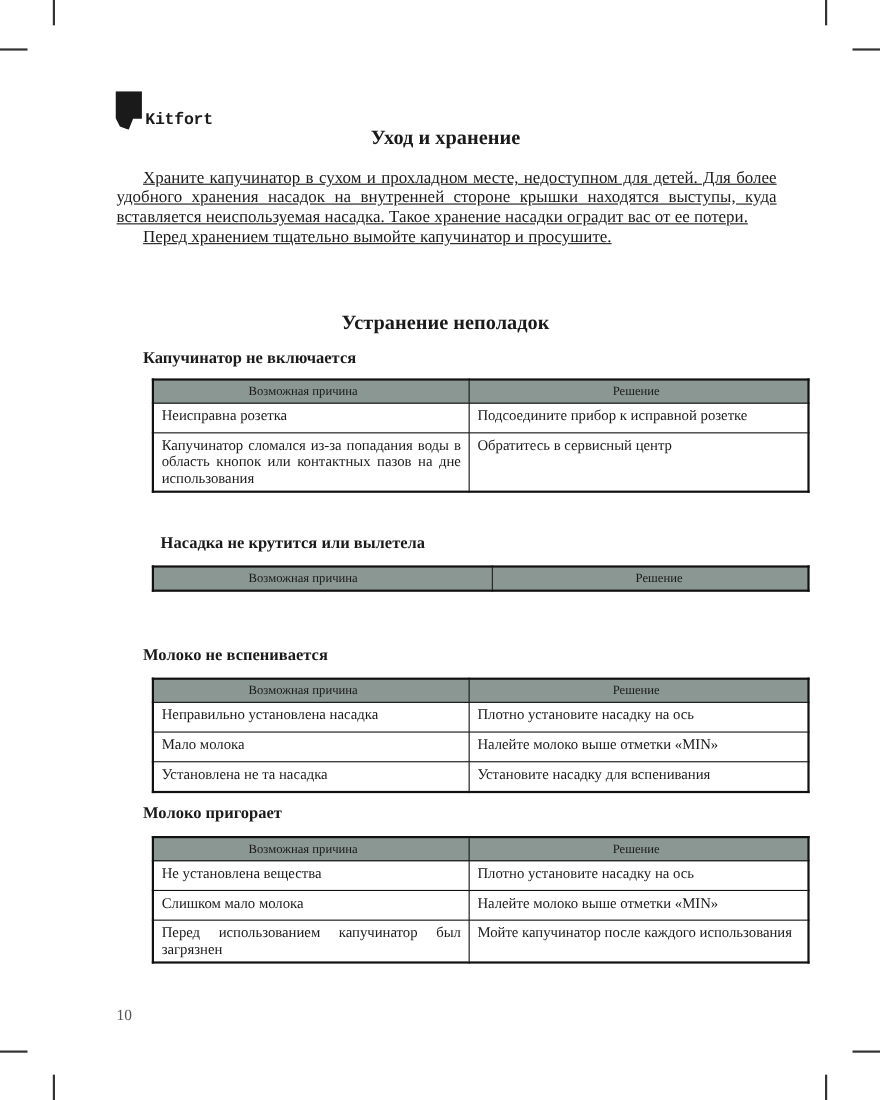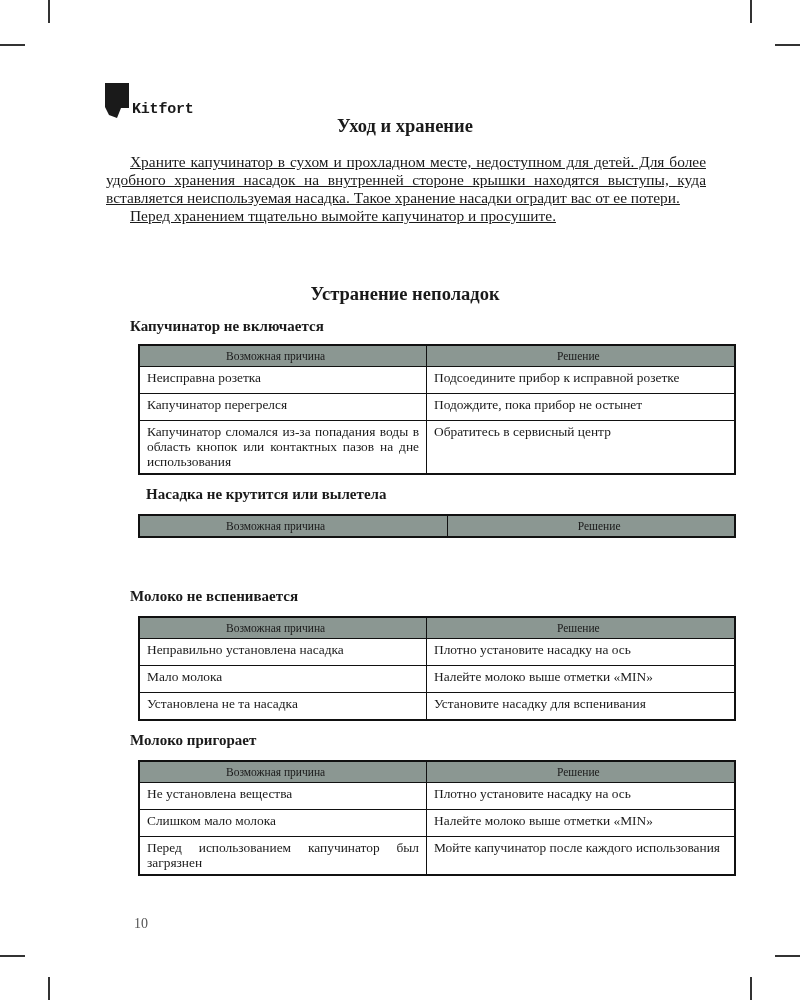--- a/index.html
+++ b/index.html
@@ -17,21 +17,21 @@
   .sub { position:absolute; left:130px; font-weight:bold; font-size:15px; }
   table.t { position:absolute; left:106px; width:598px; border-collapse:collapse; font-size:13.4px;margin-left:32px; }
   table.t td, table.t th { border:1.5px solid #111; }
   table.t { border:2.5px solid #111; }
   table.t th { background:#8b9792; font-weight:normal; font-size:11.5px; height:20px; padding:0; }
   table.t th.c1 { text-align:left; padding-left:86px; }
   table.t th.c2 { text-align:left; padding-left:130px; }
   table.t td { padding:3px 7px 4px 7px; vertical-align:top; line-height:15px; }
   table.t td.c1 { width:272px; text-align:justify; }
   table.t tr.r td { height:19px; }
-  .pagenum { position:absolute; left:106px; top:916px; font-size:14px; color:#555;margin-left:28px; }
+  .pagenum { position:absolute; left:106px; top:916px; font-size:14px; color:#555; }
 </style>
 </head>
 <body>
 
 <div class="crop" style="left:48px;top:0;width:1.5px;height:23px;"></div>
 <div class="crop" style="left:0;top:44px;width:25px;height:1.5px;"></div>
 <div class="crop" style="left:750px;top:0;width:1.5px;height:23px;"></div>
 <div class="crop" style="left:775px;top:44px;width:25px;height:1.5px;"></div>
 <div class="crop" style="left:0;top:955px;width:25px;height:1.5px;"></div>
 <div class="crop" style="left:48px;top:977px;width:1.5px;height:23px;"></div>
@@ -56,24 +56,20 @@
 <div class="sub" style="top:318px;">Капучинатор не включается</div>
 <table class="t" style="top:344px;">
   <tbody>
       <tr>
     <th class="c1">Возможная причина</th>
     <th class="c2">Решение</th>
   </tr>
   <tr class="r">
     <td class="c1">Неисправна розетка</td>
     <td>Подсоедините прибор к исправной розетке</td>
-  </tr>
-  <tr class="r">
-    <td class="c1">Капучинатор перегрелся</td>
-    <td>Подождите, пока прибор не остынет</td>
   </tr>
   <tr class="r">
     <td class="c1">Капучинатор сломался из-за попадания воды в область кнопок или контактных пазов на дне использования</td>
     <td>Обратитесь в сервисный центр</td>
   </tr>
 </tbody>
   </table>
 
 <div class="sub" style="top:486px;margin-left:16px;">Насадка не крутится или вылетела</div>
 <table class="t" style="top:514px;">

